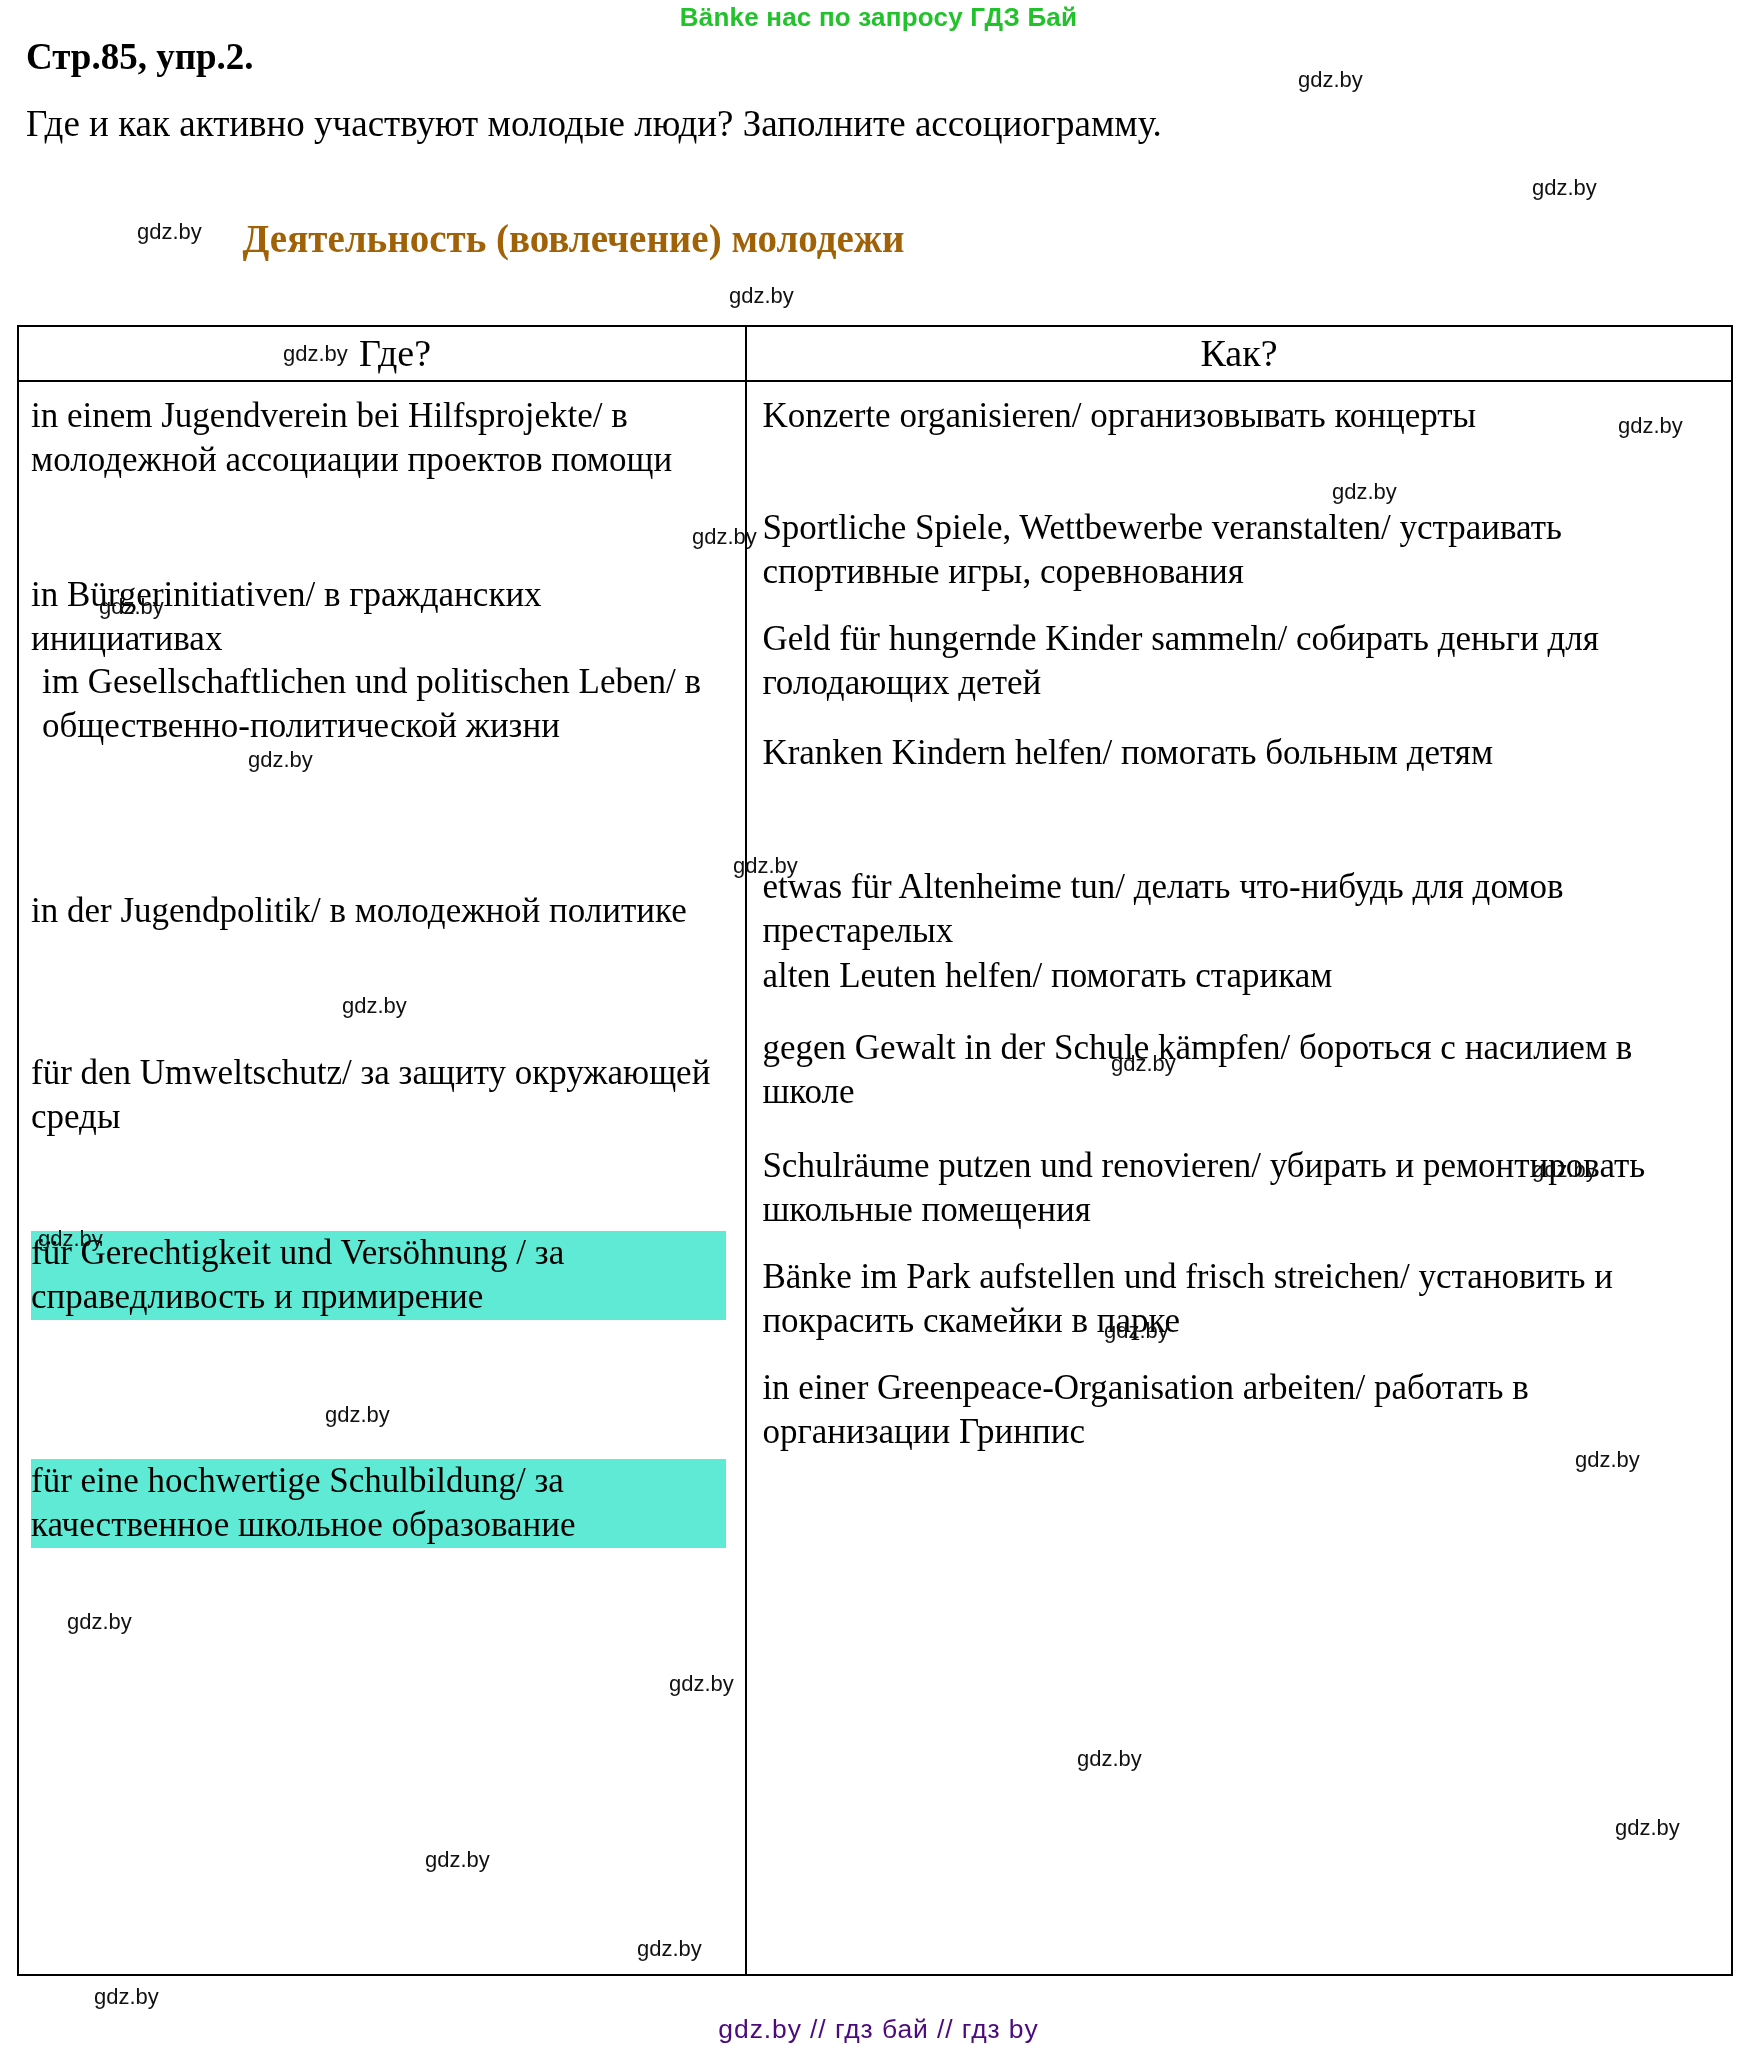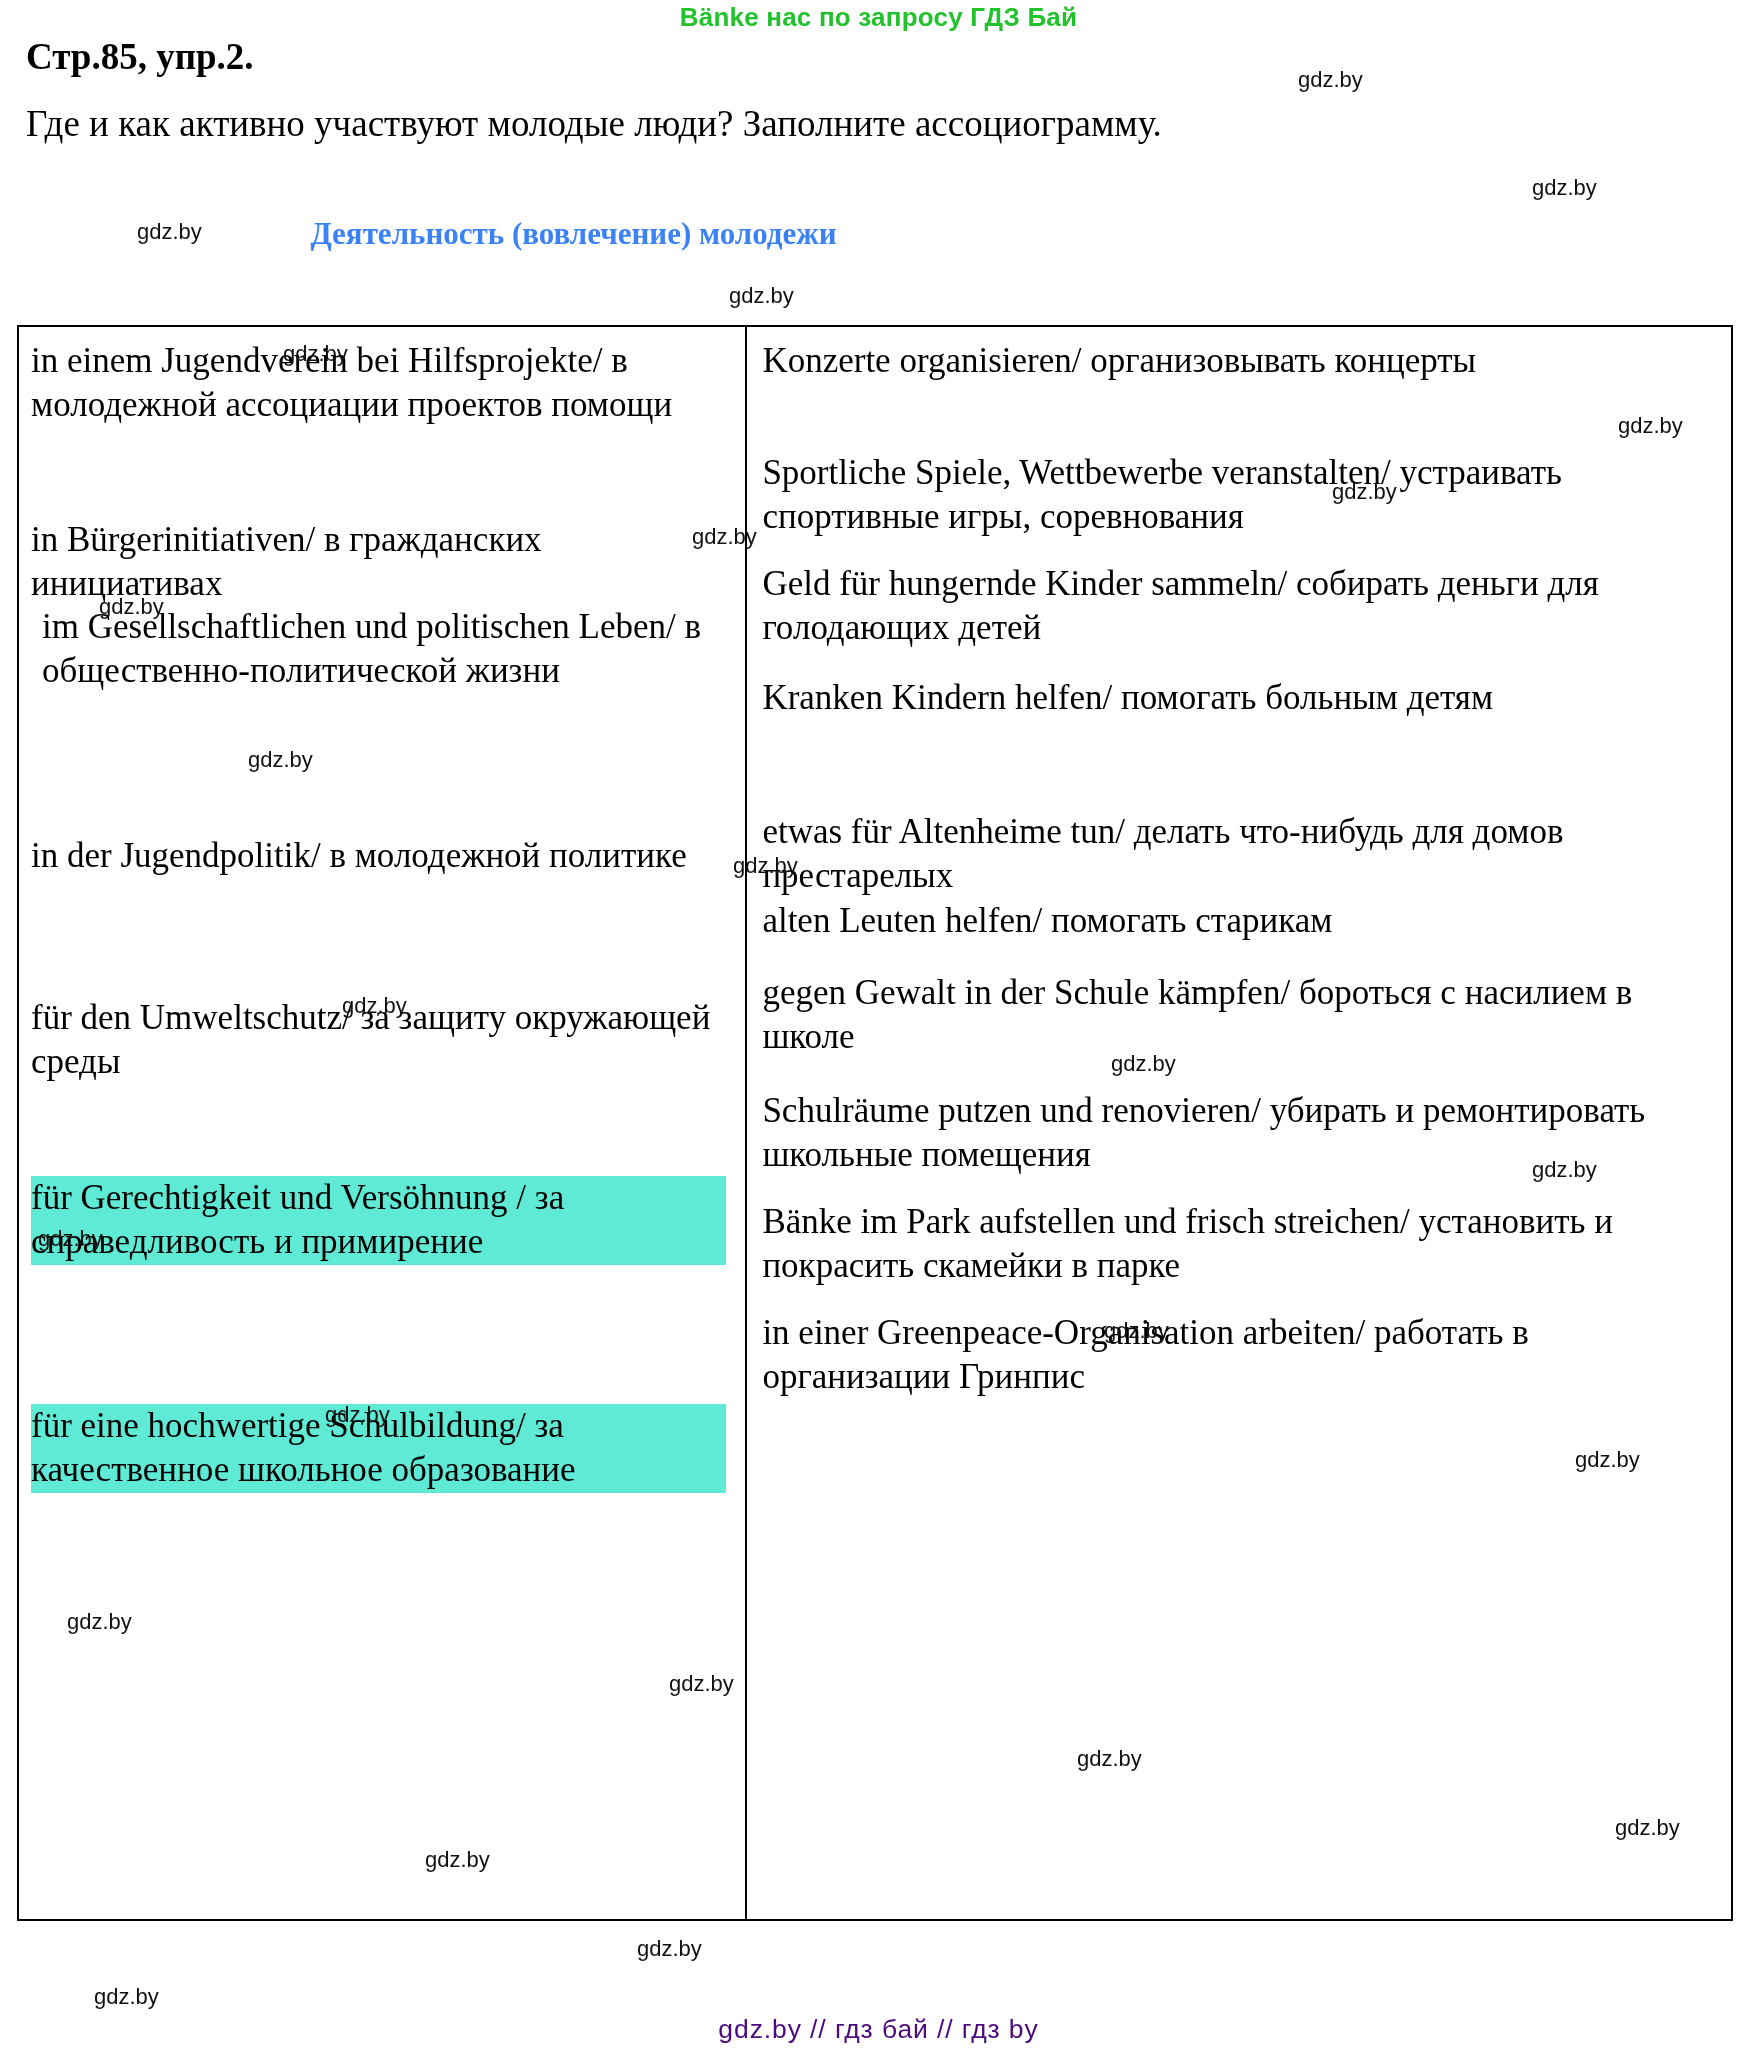--- a/index.html
+++ b/index.html
@@ -49,23 +49,23 @@
     white-space: nowrap;
   }
 
   
   .diagram-title {
     position: absolute;
     left: 0;
     top: 216px;
     width: 1147px;
     text-align: center;
-    font-size: 31px;
+    font-size: 39px;
     font-weight: bold;
-    color: #3b82f6;
+    color: #a16207;
   }
 
   
   .tbl {
     position: absolute;
     left: 17px;
     top: 325px;
     width: 1710px;
     border-collapse: collapse;
     table-layout: fixed;
@@ -139,20 +139,28 @@
 
 <div class="promo">Bänke нас по запросу ГДЗ Бай</div>
 
 <div class="ex-head">Стр.85, упр.2.</div>
 <div class="ex-line2">Где и как активно участвуют молодые люди? Заполните ассоциограмму.</div>
 
 <div class="diagram-title">Деятельность (вовлечение) молодежи</div>
 
 <table class="tbl">
   <tbody>
+      <tr>
+    <td class="col-left hdr-cell">
+      <div class="hdr-txt left-hdr">Где?</div>
+    </td>
+    <td class="col-right hdr-cell">
+      <div class="hdr-txt">Как?</div>
+    </td>
+  </tr>
   <tr>
 
     <td class="col-left body-cell">
       <div class="entry left-entry" style="top:12px;">in einem Jugendverein bei Hilfsprojekte/ в молодежной ассоциации проектов помощи</div>
       <div class="entry left-entry" style="top:191px;">in Bürgerinitiativen/ в гражданских инициативах</div>
       <div class="entry left-entry" style="top:278px;margin-left:11px;">im Gesellschaftlichen und politischen Leben/ в общественно-политической жизни</div>
       <div class="entry left-entry" style="top:507px;">in der Jugendpolitik/ в молодежной политике</div>
       <div class="entry left-entry" style="top:669px;">für den Umweltschutz/ за защиту окружающей среды</div>
       <div class="entry left-entry hl" style="top:849px;">für Gerechtigkeit und Versöhnung / за справедливость и примирение</div>
       <div class="entry left-entry hl" style="top:1077px;">für eine hochwertige Schulbildung/ за качественное школьное образование</div>

